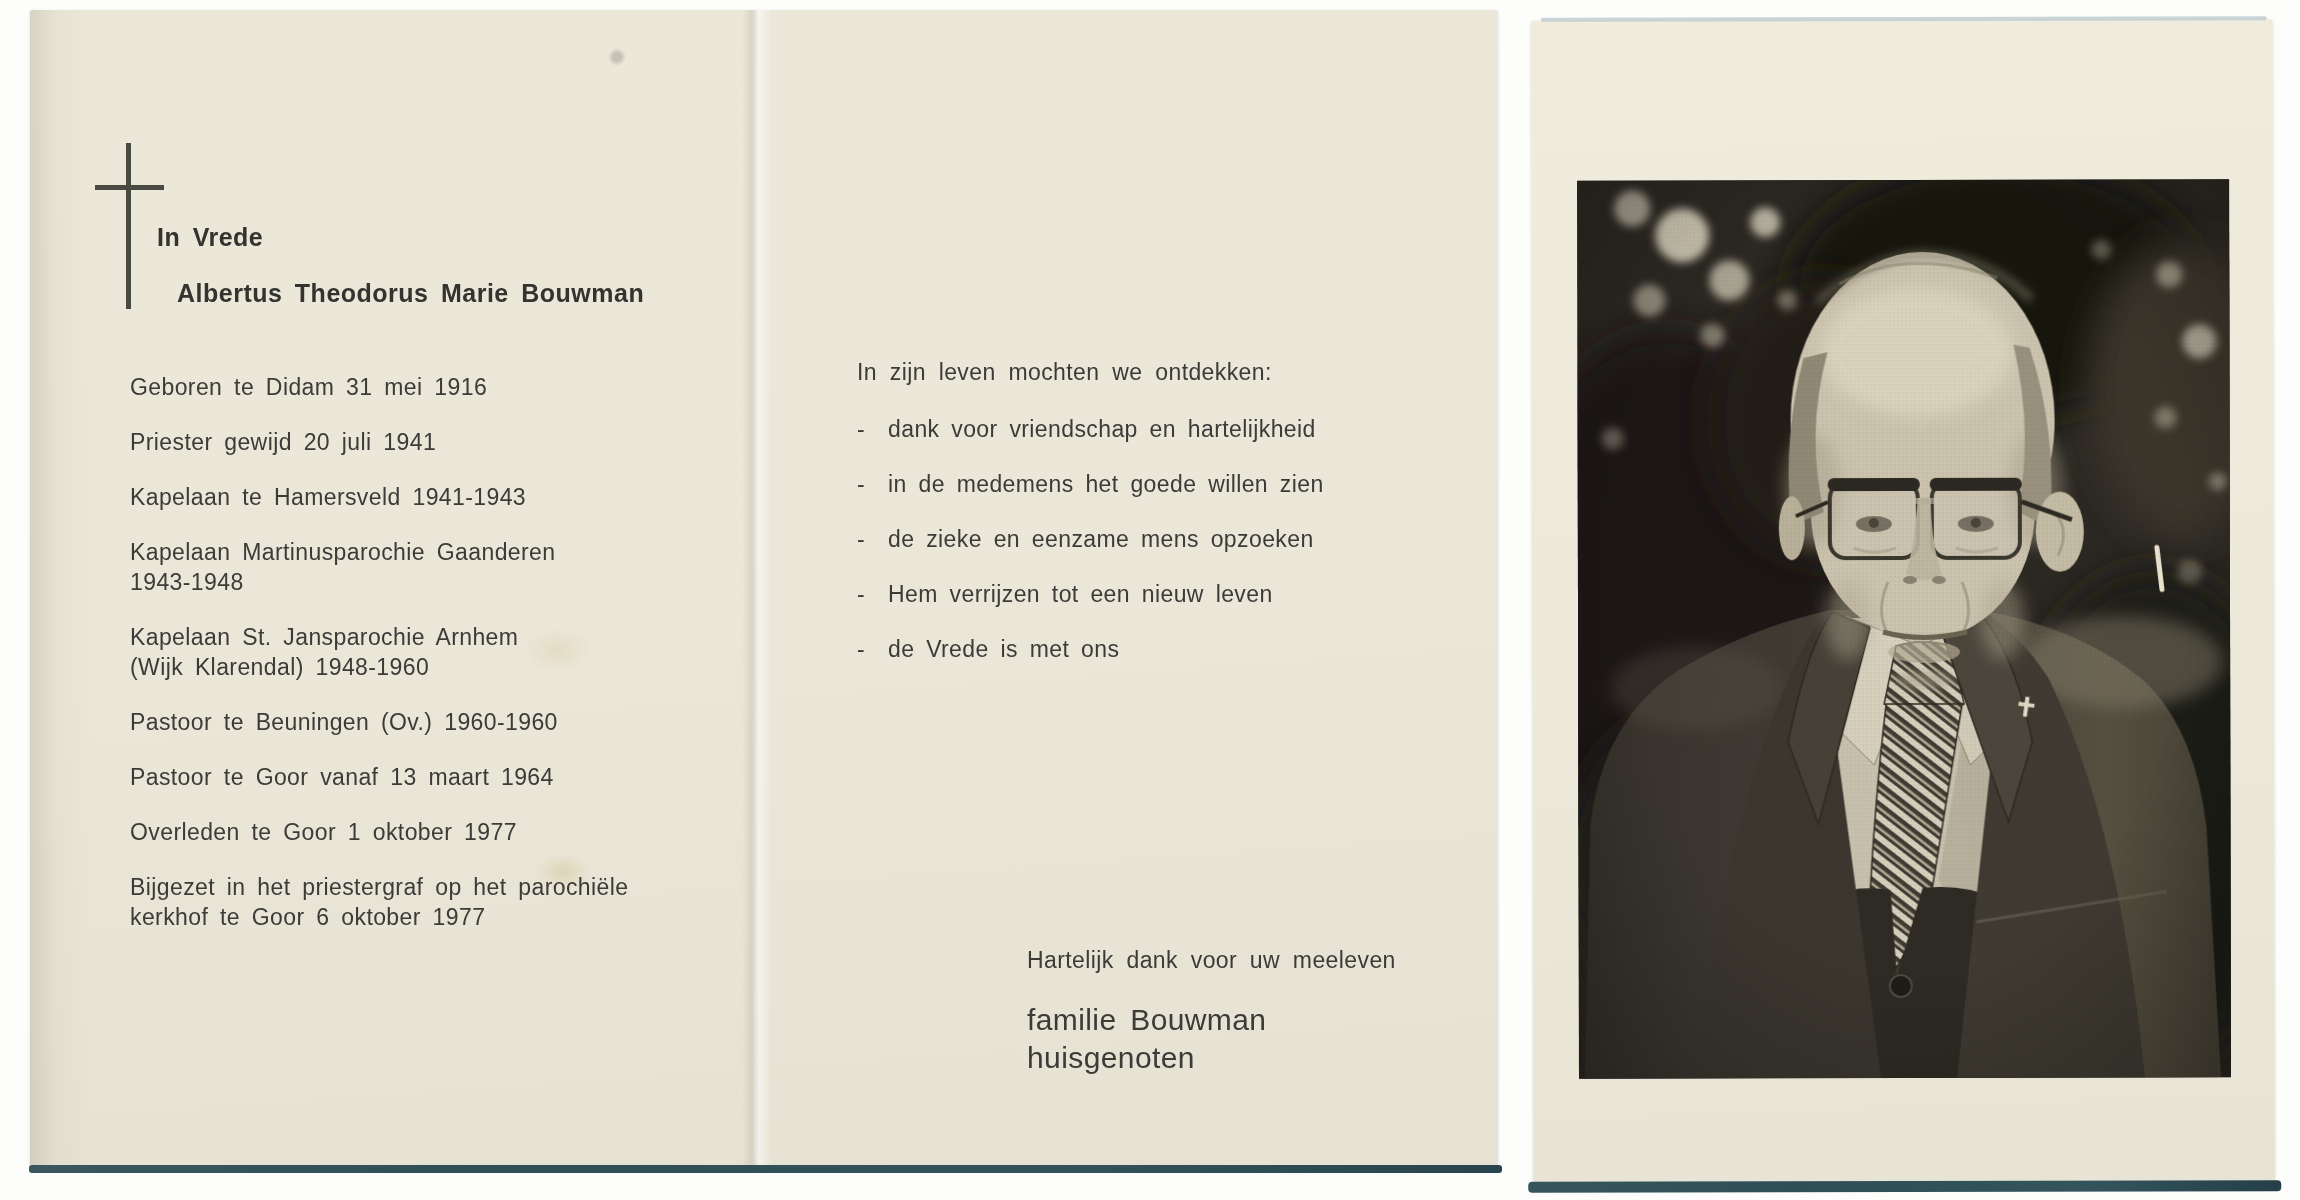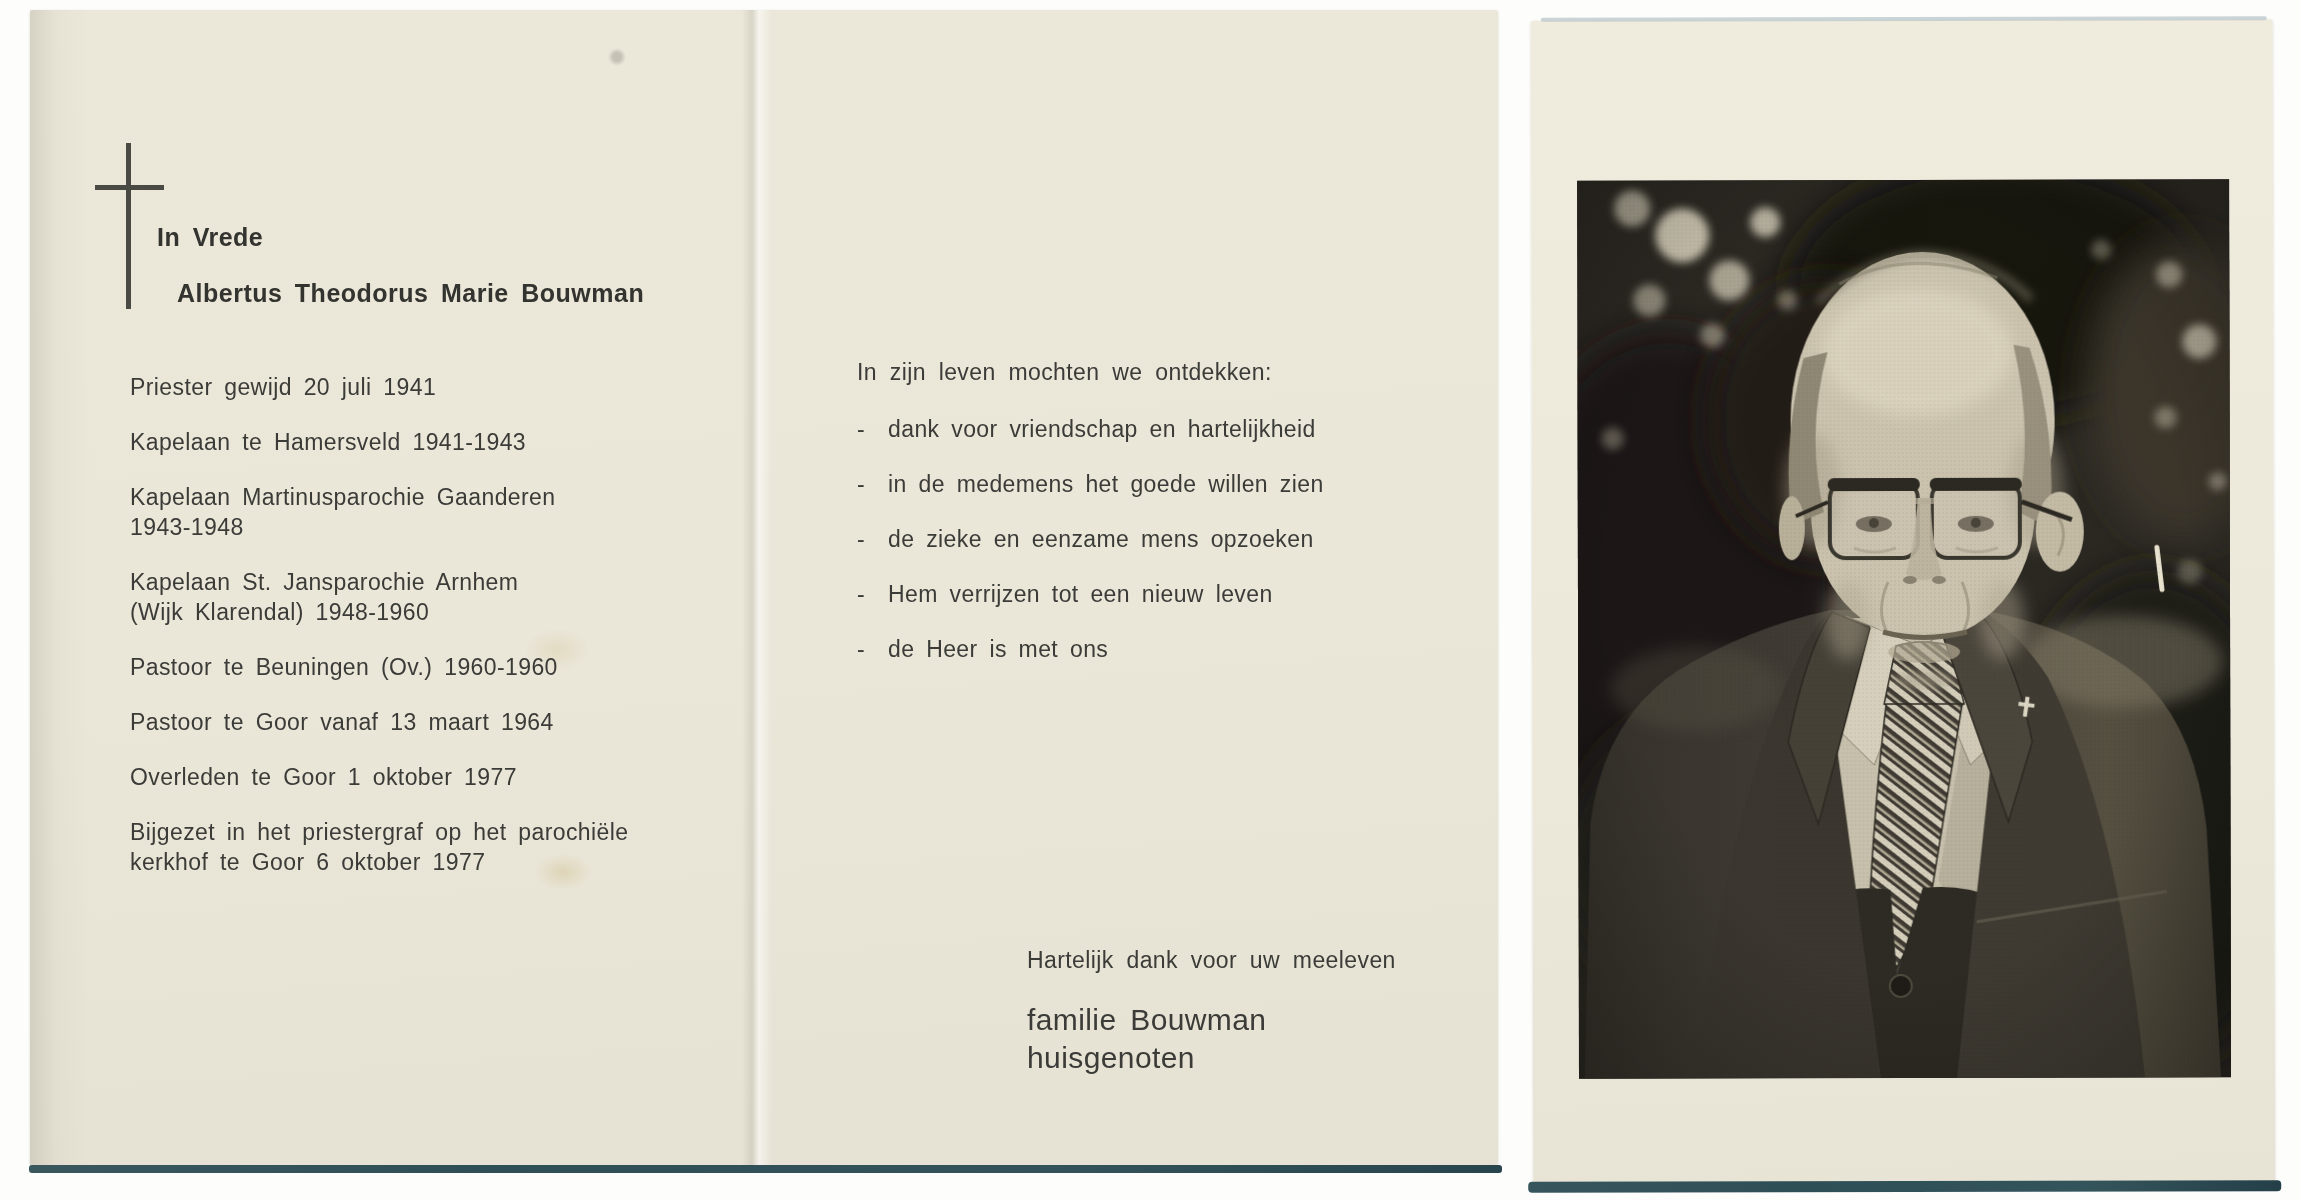--- a/index.html
+++ b/index.html
@@ -78,20 +78,23 @@
     <div class="cross">
       <div class="v"></div>
       <div class="h"></div>
     </div>
 
     <div class="t bold title">In Vrede</div>
     <div class="t bold name">Albertus Theodorus Marie Bouwman</div>
 
     <div class="events">
       <p class="event">
+        <span class="line">Geboren te Didam 31 mei 1916</span>
+      </p>
+      <p class="event">
         <span class="line">Priester gewijd 20 juli 1941</span>
       </p>
       <p class="event">
         <span class="line">Kapelaan te Hamersveld 1941-1943</span>
       </p>
       <p class="event">
         <span class="line">Kapelaan Martinusparochie Gaanderen</span>
         <span class="line">1943-1948</span>
       </p>
       <p class="event">
@@ -136,21 +139,21 @@
       </div>
       <div class="bullet">
         <span class="dash">-</span>
         <span>
           <span class="line">Hem verrijzen tot een nieuw leven</span>
         </span>
       </div>
       <div class="bullet">
         <span class="dash">-</span>
         <span>
-          <span class="line">de Heer is met ons</span>
+          <span class="line">de Vrede is met ons</span>
         </span>
       </div>
     </div>
 
     <div class="t thanks">Hartelijk dank voor uw meeleven</div>
     <div class="signoff">
       <span class="line">familie Bouwman</span>
       <span class="line">huisgenoten</span>
     </div>
   </div>

